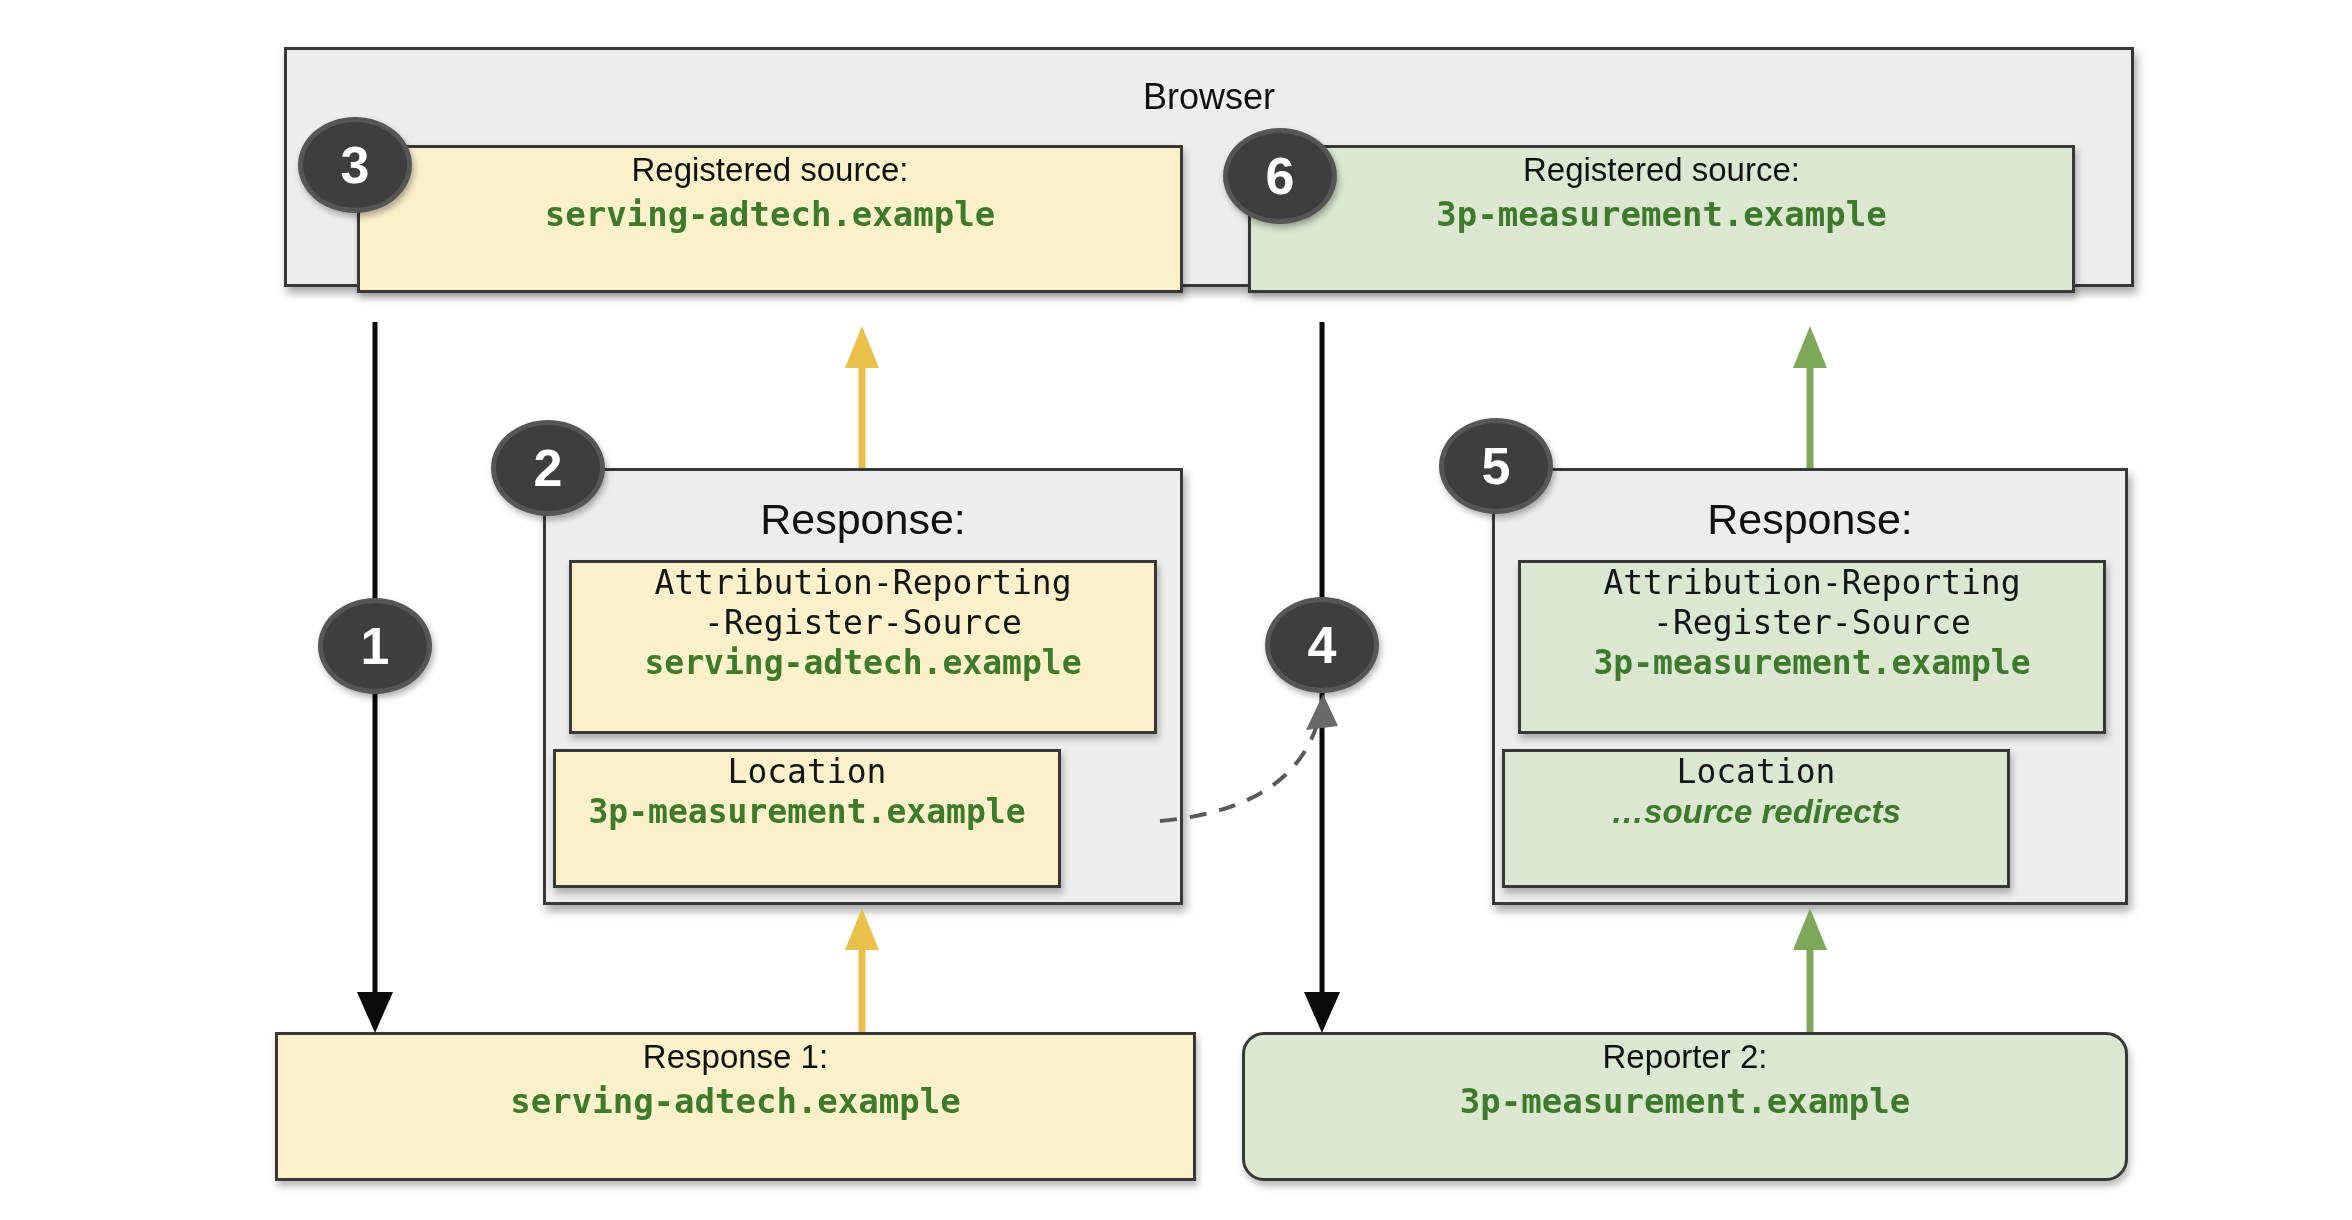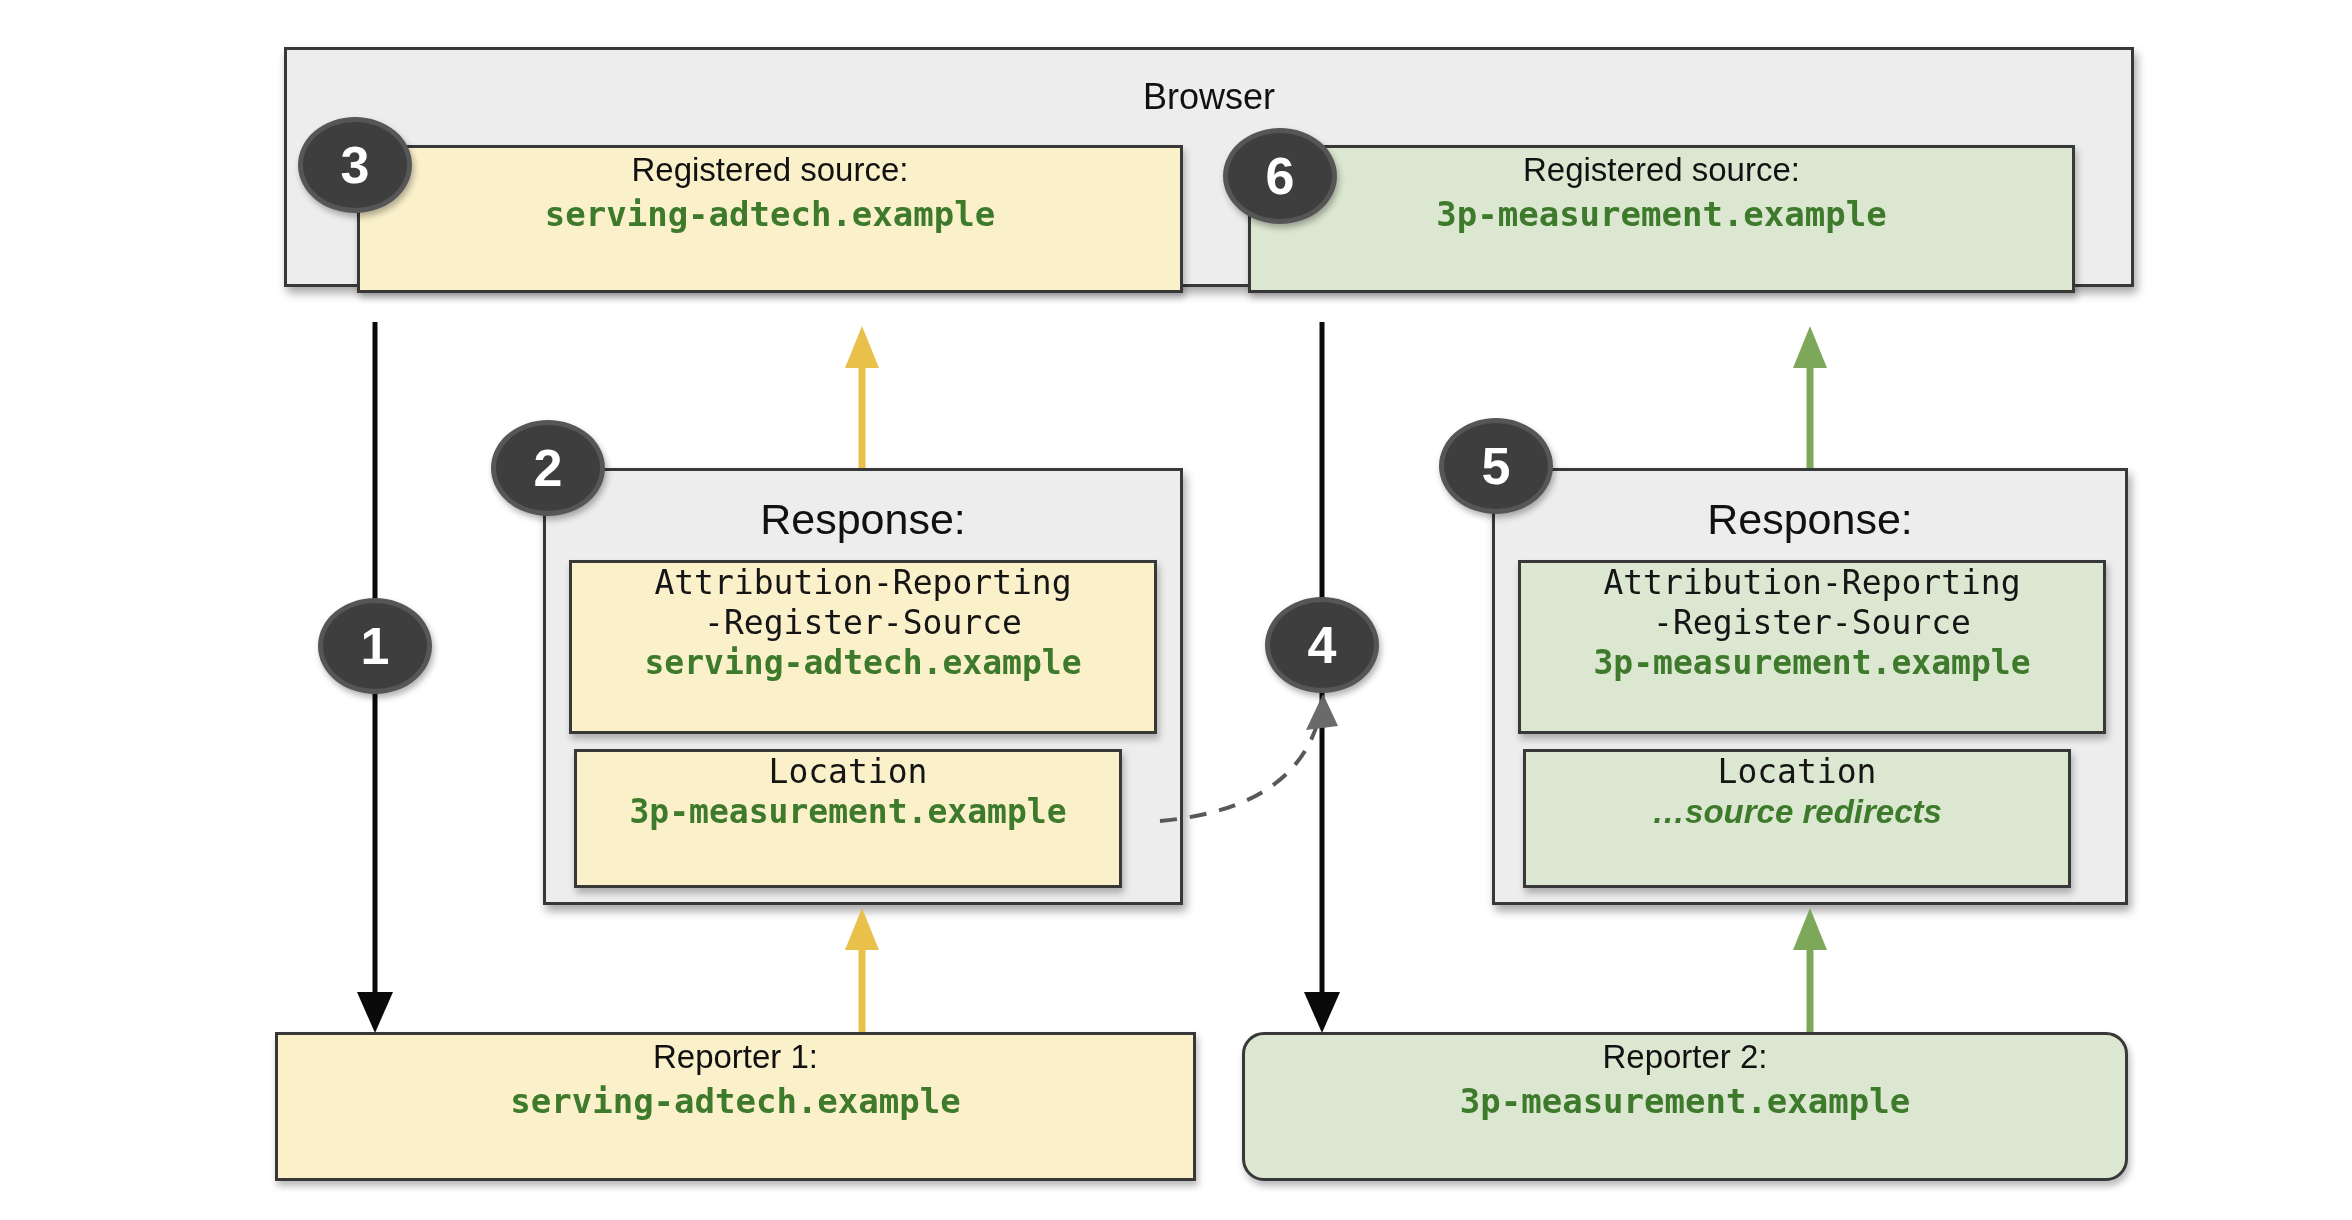--- a/index.html
+++ b/index.html
@@ -72,21 +72,21 @@
   }
 
   
   #browser-box{left:284px;top:47px;width:1850px;height:240px;padding-left:28px;}
   #reg-source-1{left:70px;top:95px;width:826px;height:148px;}
   #reg-source-2{left:961px;top:95px;width:827px;height:148px;}
 
   #response-box-1{left:543px;top:468px;width:640px;height:437px;}
   #response-box-2{left:1492px;top:468px;width:636px;height:437px;}
   .resp-header{left:23px;top:89px;width:588px;height:174px;}
-  .resp-location{left:28px;top:278px;width:548px;height:139px;}
+  .resp-location{left:7px;top:278px;width:508px;height:139px;}
 
   #reporter-box-1{left:275px;top:1032px;width:921px;height:149px;}
   #reporter-box-2{left:1242px;top:1032px;width:886px;height:149px;border-radius:22px;}
 
   #step-1{left:318px;top:598px;}
   #step-2{left:491px;top:420px;}
   #step-3{left:298px;top:117px;}
   #step-4{left:1265px;top:597px;}
   #step-5{left:1439px;top:418px;}
   #step-6{left:1223px;top:128px;}
@@ -168,21 +168,21 @@
       <div class="mono-line">-Register-Source</div>
       <div class="mono-domain">3p-measurement.example</div>
     </div>
     <div class="fill-box fill-green resp-location">
       <div class="mono-line">Location</div>
       <div class="italic-note">…source redirects</div>
     </div>
   </div>
 
   <div class="fill-box fill-yellow" id="reporter-box-1">
-    <div class="sans-label">Reporter 1:</div>
+    <div class="sans-label">Response 1:</div>
     <div class="domain-text">serving-adtech.example</div>
   </div>
   <div class="fill-box fill-green" id="reporter-box-2">
     <div class="sans-label">Reporter 2:</div>
     <div class="domain-text">3p-measurement.example</div>
   </div>
 
   <div class="step-circle" id="step-1">
       <span>1</span>
     </div>

